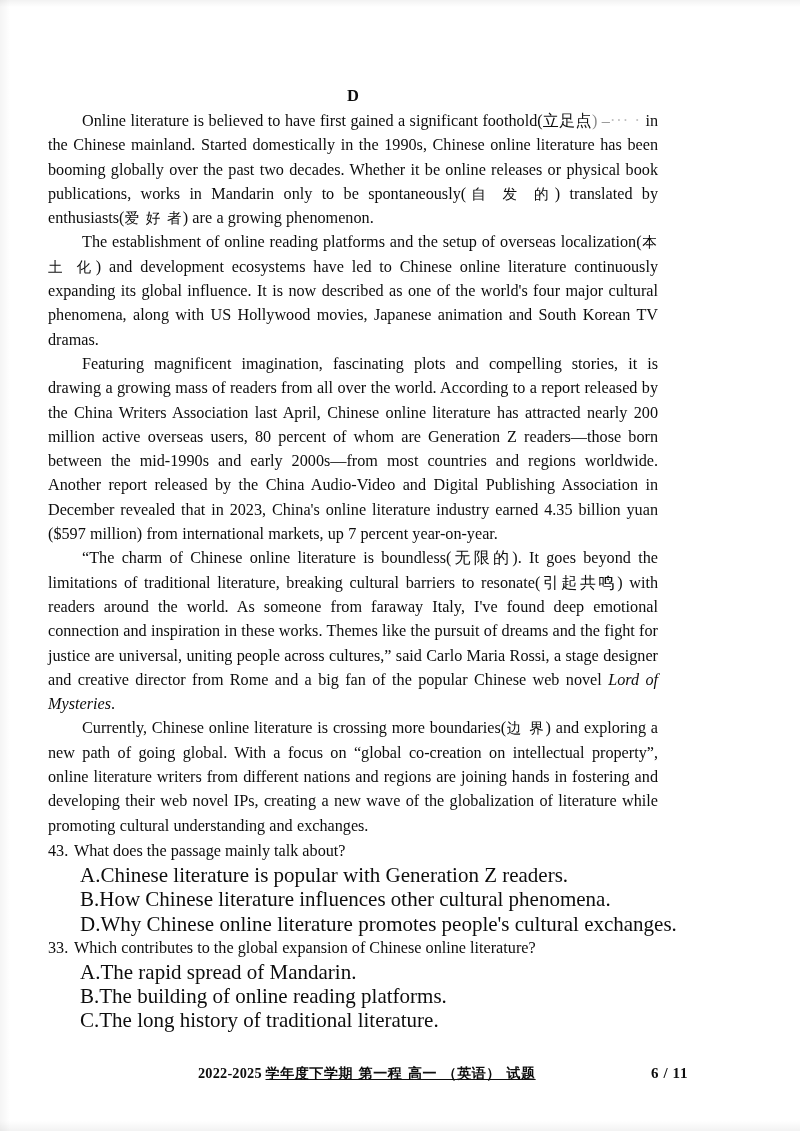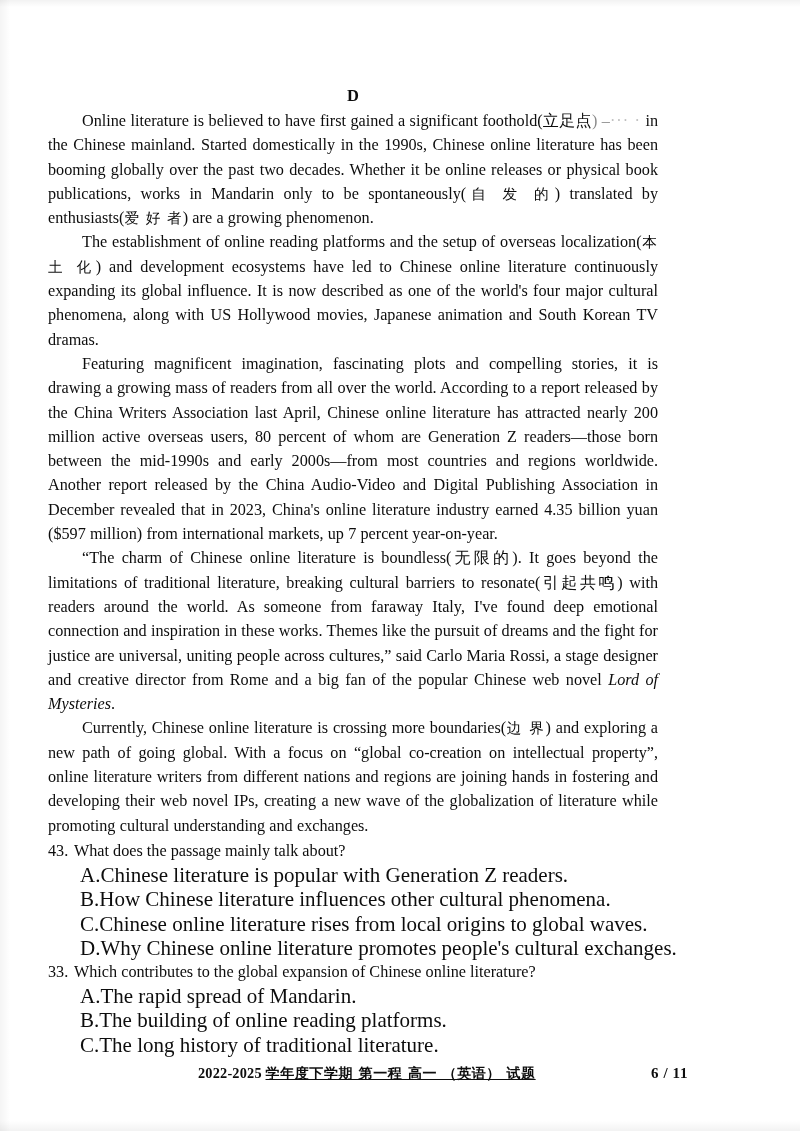--- a/index.html
+++ b/index.html
@@ -173,21 +173,20 @@
 
     <p class="para"><span>“The charm of Chinese online literature is boundless(</span><span class="cn-tight">无限的</span><span>). It goes beyond the limitations of traditional literature, breaking cultural barriers to resonate(</span><span class="cn-tight">引起共鸣</span><span>) with readers around the world. As someone from faraway Italy, I've found deep emotional connection and inspiration in these works. Themes like the pursuit of dreams and the fight for justice are universal, uniting people across cultures,” said Carlo Maria Rossi, a stage designer and creative director from Rome and a big fan of the popular Chinese web novel </span><span class="ital">Lord of Mysteries</span><span>.</span></p>
 
     <p class="para"><span>Currently, Chinese online literature is crossing more boundaries(</span><span class="cn">边 界</span><span>) and exploring a new path of going global. With a focus on “global co-creation on intellectual property”, online literature writers from different nations and regions are joining hands in fostering and developing their web novel IPs, creating a new wave of the globalization of literature while promoting cultural understanding and exchanges.</span></p>
 
     <div class="questions">
 
       <div class="q-line"><span class="q-num">43.</span><span>What does the passage mainly talk about?</span></div>
       <div class="opt-line"><span class="opt-letter">A.</span><span>Chinese literature is popular with Generation Z readers.</span></div>
       <div class="opt-line"><span class="opt-letter">B.</span><span>How Chinese literature influences other cultural phenomena.</span></div>
-      <div class="opt-line"><span class="opt-letter">C.</span><span>Chinese online literature rises from local origins to global waves.</span></div>
       <div class="opt-line"><span class="opt-letter">D.</span><span>Why Chinese online literature promotes people's cultural exchanges.</span></div>
 
       <div class="q-line"><span class="q-num">33.</span><span>Which contributes to the global expansion of Chinese online literature?</span></div>
       <div class="opt-line"><span class="opt-letter">A.</span><span>The rapid spread of Mandarin.</span></div>
       <div class="opt-line"><span class="opt-letter">B.</span><span>The building of online reading platforms.</span></div>
       <div class="opt-line"><span class="opt-letter">C.</span><span>The long history of traditional literature.</span></div>
 
     </div>
   </div>
 

